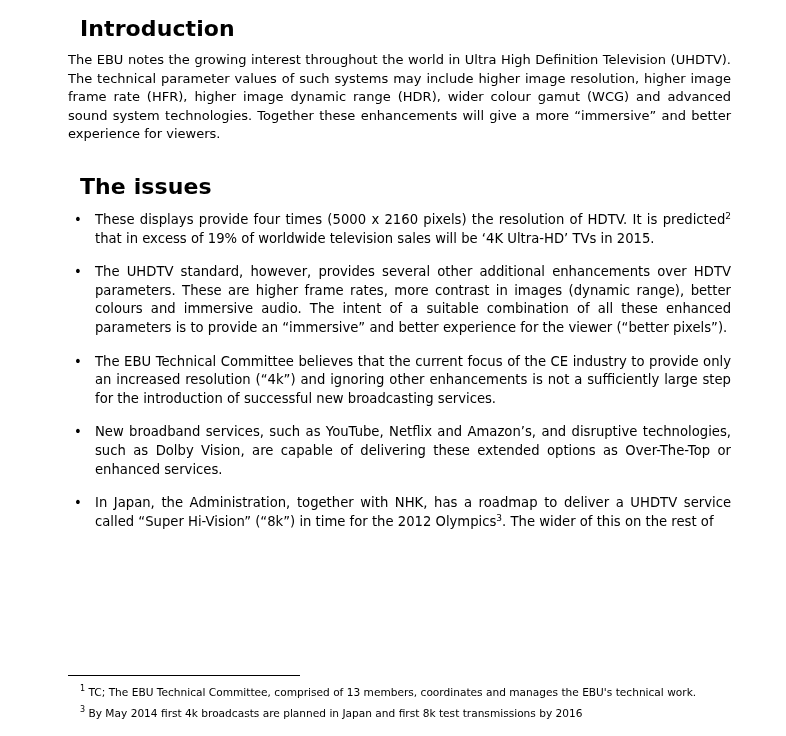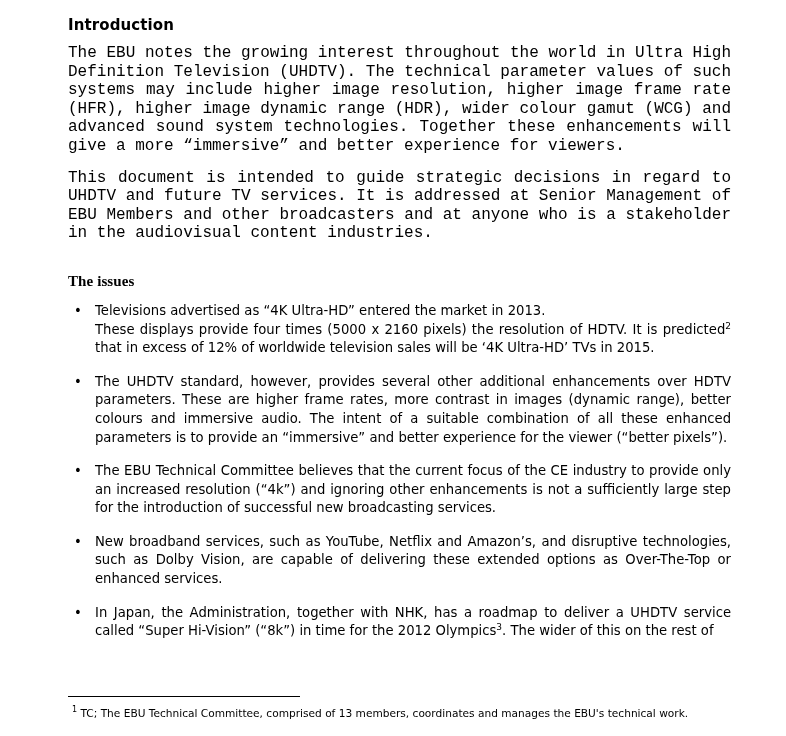--- a/index.html
+++ b/index.html
@@ -15,35 +15,33 @@
     overflow: hidden;
   }
   .page {
     position: relative;
     width: 786px;
     height: 736px;
     box-sizing: border-box;
     padding: 16px 55px 0 68px;
   }
   h2.section-heading {
-    font-size: 15px;
+    font-size: 22px;
     font-weight: bold;
-    margin: 0 0 10px 0;
+    margin: 0 0 10px 12px;
     letter-spacing: 0.1px;
   }
   .section-heading.second {
     margin-top: 30px;
-    font-family: Liberation Serif, serif;
   }
   p.body-text {
-    font-size: 16px;
+    font-size: 13px;
     line-height: 18.6px;
     text-align: justify;
     margin: 0 0 13px 0;
-    font-family: Liberation Mono, monospace;
   }
   .intro-spacer {
     margin-bottom: 15px;
   }
   ul.issues-list {
     list-style: none;
     margin: 12px 0 0 0;
     padding: 0;
   }
   ul.issues-list li {
@@ -77,47 +75,45 @@
   }
   .footnote-rule {
     width: 232px;
     height: 1px;
     background: #000000;
     margin-bottom: 9px;
   }
   .footnote {
     font-size: 10.6px;
     line-height: 15.5px;
-    margin: 0 0 5px 4px;
+    margin: 0 0 5px 12px;
   }
   .footnote sup {
     font-size: 8px;
   }
 </style>
 </head>
 <body>
 
 <div class="page">
 
   <h2 class="section-heading">Introduction</h2>
 
   <p class="body-text">The EBU notes the growing interest throughout the world in Ultra High Definition Television (UHDTV). The technical parameter values of such systems may include higher image resolution, higher image frame rate (HFR), higher image dynamic range (HDR), wider colour gamut (WCG) and advanced sound system technologies. Together these enhancements will give a more “immersive” and better experience for viewers.</p>
 
-  <p class="body-text intro-spacer">This document is intended to guide strategic decisions in regard to UHDTV and future TV services. It is addressed at Senior Management of EBU Members and other broadcasters and at anyone who is a stakeholder in the audiovisual content industries.</p>
 
   <h2 class="section-heading second">The issues</h2>
 
 
   <ul class="issues-list">
 
     <li>
       <span class="bullet">•</span>
-      <span class="nowrap-line">Televisions advertised as “4K Ultra-HD” entered the market in 2013.</span>
       <span>These displays provide four times (5000 x 2160 pixels) the resolution of HDTV. It is predicted</span><sup>2</sup>
-      <span>that in excess of 12% of worldwide television sales will be ‘4K Ultra-HD’ TVs in 2015.</span>
+      <span>that in excess of 19% of worldwide television sales will be ‘4K Ultra-HD’ TVs in 2015.</span>
     </li>
 
     <li>
       <span class="bullet">•</span>
       <span>The UHDTV standard, however, provides several other additional enhancements over HDTV parameters. These are higher frame rates, more contrast in images (dynamic range), better colours and immersive audio. The intent of a suitable combination of all these enhanced parameters is to provide an “immersive” and better experience for the viewer (“better pixels”).</span>
     </li>
 
     <li>
       <span class="bullet">•</span>
       <span>The EBU Technical Committee believes that the current focus of the CE industry to provide only an increased resolution (“4k”) and ignoring other enhancements is not a sufficiently large step for the introduction of successful new broadcasting services.</span>
@@ -137,15 +133,19 @@
 
   <div class="footnote-area">
     <div class="footnote-rule"></div>
 
     <p class="footnote">
       <sup>1</sup>
       <span>TC; The EBU Technical Committee, comprised of 13 members, coordinates and manages the EBU's technical work.</span>
     </p>
 
 
+    <p class="footnote">
+      <sup>3</sup>
+      <span>By May 2014 first 4k broadcasts are planned in Japan and first 8k test transmissions by 2016</span>
+    </p>
   </div>
 
 </div>
 
 </body></html>

